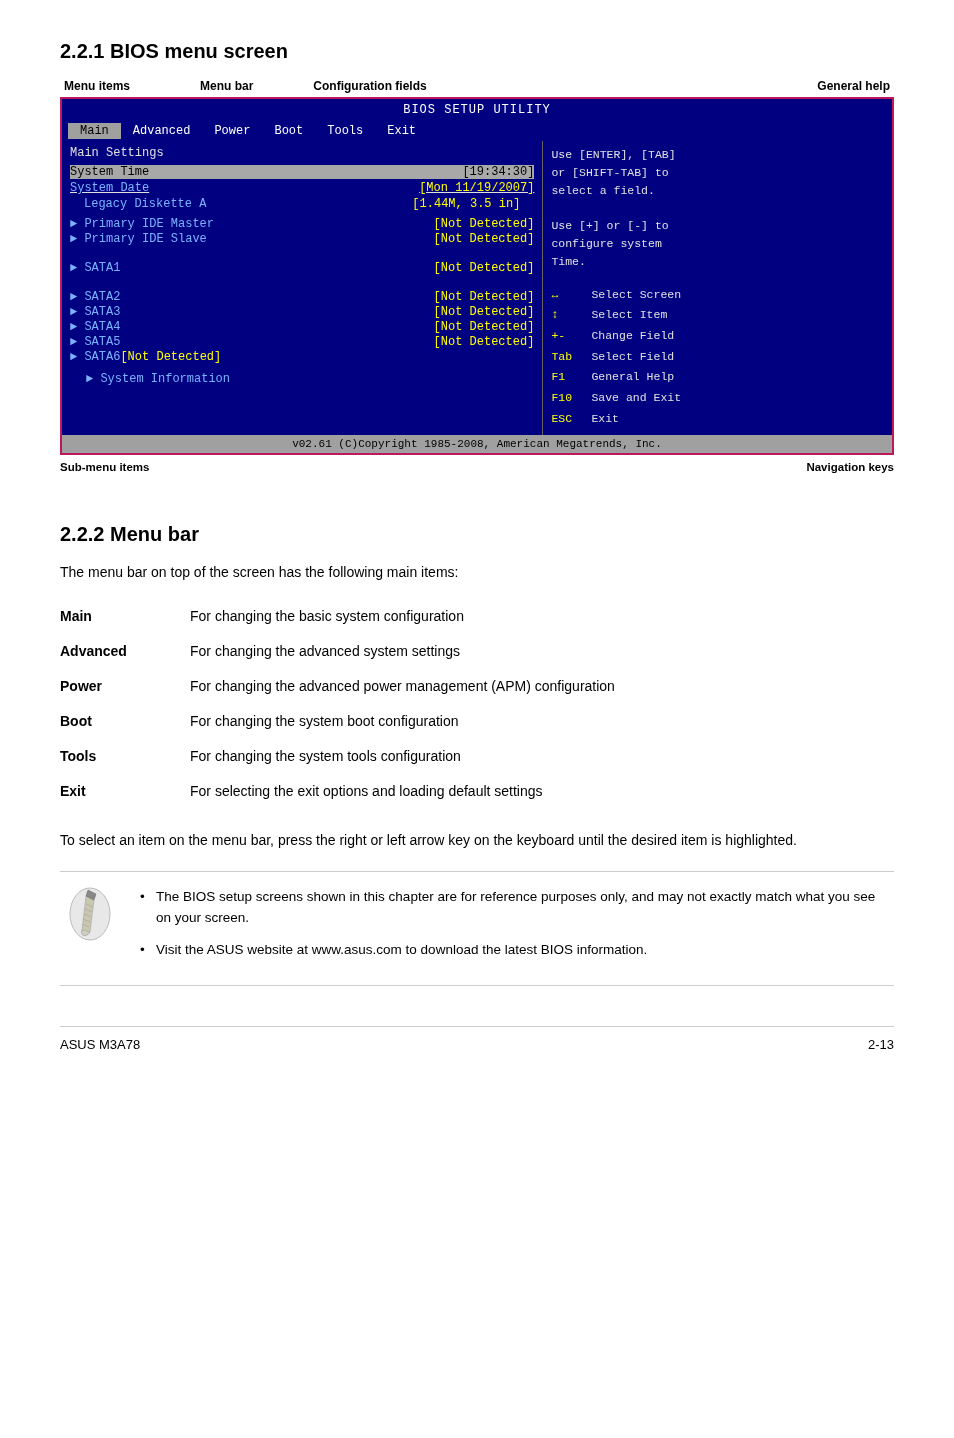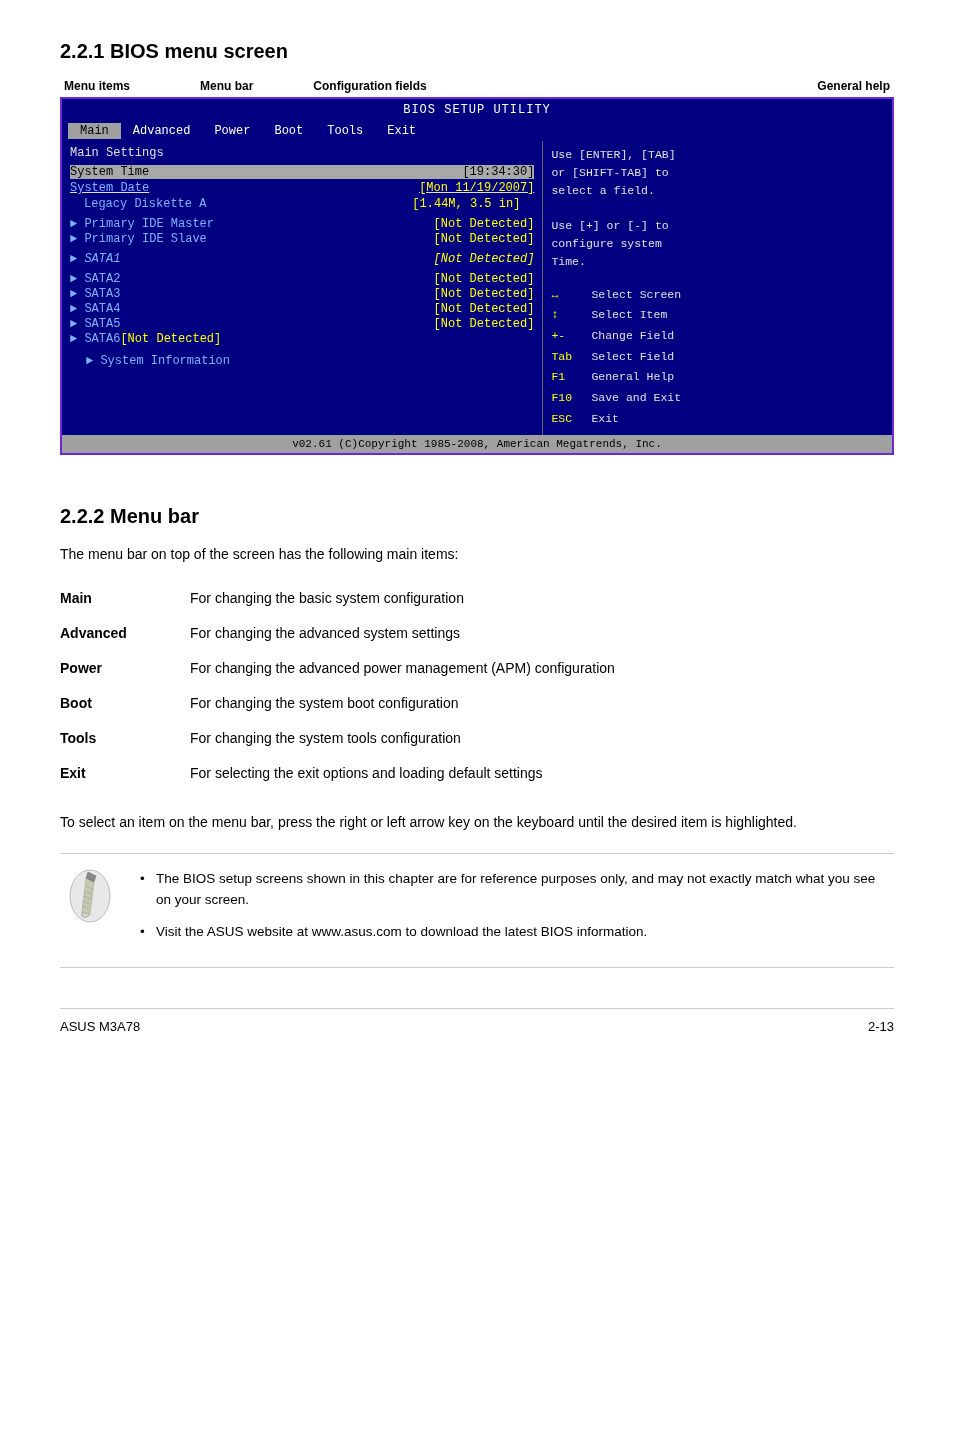--- a/index.html
+++ b/index.html
@@ -14,21 +14,21 @@
     }
 
     h2 {
       font-size: 20px;
       font-weight: bold;
       margin-bottom: 16px;
     }
 
     
     .bios-screen {
-      border: 2px solid #6d28d9;
+      border: 2px solid #be185d;
       background: #84cc16;
       color: #e0e0e0;
       font-family: 'Courier New', monospace;
       font-size: 12px;
       width: 100%;
       position: relative;
     }
 
     .bios-title-bar {
       background: #000080;
@@ -204,21 +204,21 @@
         <div style="margin-top: 6px;"></div>
 
         <div style="display:flex; justify-content:space-between; margin:1px 0; color:#7ab4ff;">
           <span>► Primary IDE Master</span>
           <span style="color:#ffff00;">[Not Detected]</span>
         </div>
         <div style="display:flex; justify-content:space-between; margin:1px 0; color:#7ab4ff;">
           <span>► Primary IDE Slave</span>
           <span style="color:#ffff00;">[Not Detected]</span>
         </div>
-        <div style="display:flex; justify-content:space-between; margin:6px 0; color:#7ab4ff;font-style:italic;">
+        <div style="display:flex; justify-content:space-between; margin:15px 0; color:#7ab4ff;">
           <span>► SATA1</span>
           <span style="color:#ffff00;">[Not Detected]</span>
         </div>
         <div style="display:flex; justify-content:space-between; margin:1px 0; color:#7ab4ff;">
           <span>► SATA2</span>
           <span style="color:#ffff00;">[Not Detected]</span>
         </div>
         <div style="display:flex; justify-content:space-between; margin:1px 0; color:#7ab4ff;">
           <span>► SATA3</span>
           <span style="color:#ffff00;">[Not Detected]</span>
@@ -272,20 +272,24 @@
           </div>
         </div>
       </div>
     </div>
 
     <div class="bios-footer">
       <span>v02.61  (C)Copyright 1985-2008, American Megatrends, Inc.</span>
     </div>
   </div>
 
+  <div style="display:flex; justify-content:space-between; margin-top:6px;">
+    <span style="font-size:11.5px; font-weight:bold;">Sub-menu items</span>
+    <span style="font-size:11.5px; font-weight:bold;">Navigation keys</span>
+  </div>
 </div>
 
 <div style="height: 40px;"></div>
 
 <div class="section-222">
   <h2>2.2.2  Menu bar</h2>
 
   <p>The menu bar on top of the screen has the following main items:</p>
 
   <table class="menu-table">

